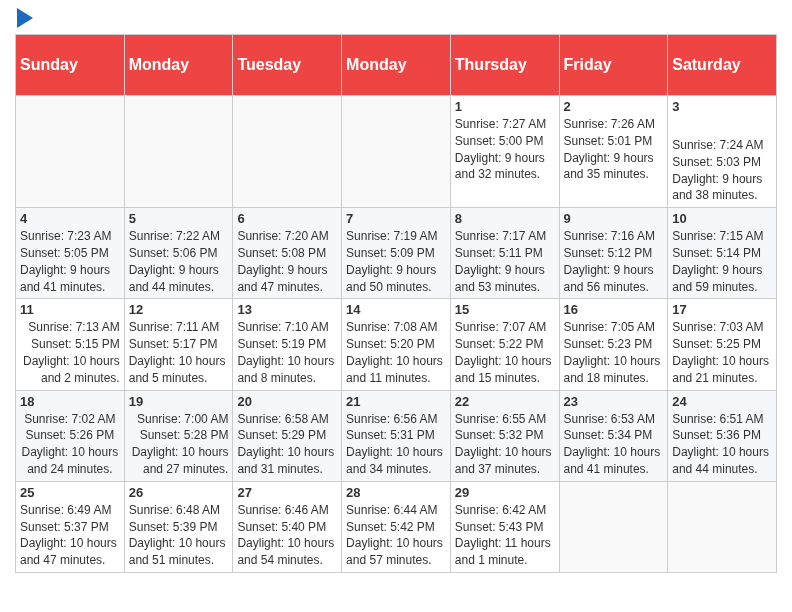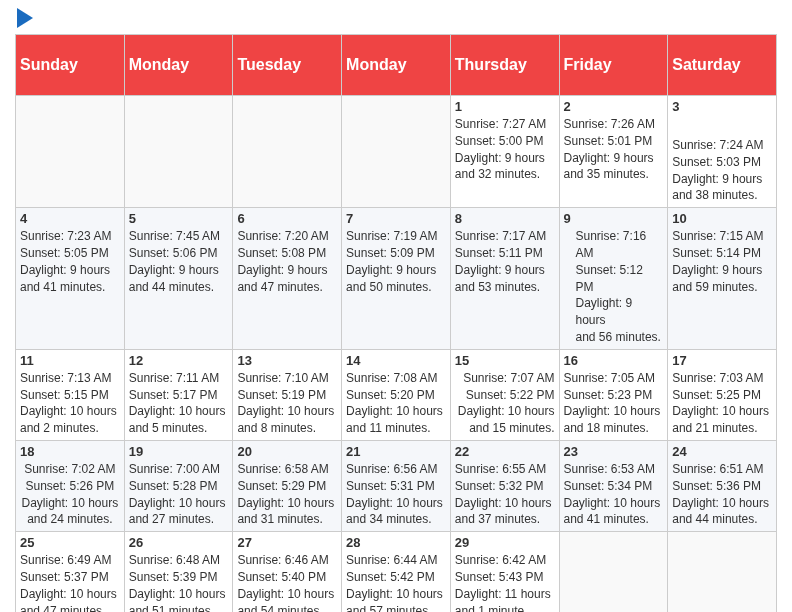--- a/index.html
+++ b/index.html
@@ -159,21 +159,21 @@
         <tr>
           <td>
             <span class="day-num">4</span>
             <div class="day-info" style="white-space: pre-line;">Sunrise: 7:23 AM
 Sunset: 5:05 PM
 Daylight: 9 hours
 and 41 minutes.</div>
           </td>
           <td>
             <span class="day-num">5</span>
-            <div class="day-info" style="white-space: pre-line;">Sunrise: 7:45 AM
+            <div class="day-info" style="white-space: pre-line;">Sunrise: 7:22 AM
 Sunset: 5:06 PM
 Daylight: 9 hours
 and 44 minutes.</div>
           </td>
           <td>
             <span class="day-num">6</span>
             <div class="day-info" style="white-space: pre-line;">Sunrise: 7:20 AM
 Sunset: 5:08 PM
 Daylight: 9 hours
 and 47 minutes.</div>
@@ -187,37 +187,37 @@
           </td>
           <td>
             <span class="day-num">8</span>
             <div class="day-info" style="white-space: pre-line;">Sunrise: 7:17 AM
 Sunset: 5:11 PM
 Daylight: 9 hours
 and 53 minutes.</div>
           </td>
           <td>
             <span class="day-num">9</span>
-            <div class="day-info" style="white-space: pre-line; margin-left: 12px;">Sunrise: 7:16 AM
+            <div class="day-info" style="white-space: pre-line;">Sunrise: 7:16 AM
 Sunset: 5:12 PM
 Daylight: 9 hours
 and 56 minutes.</div>
           </td>
           <td>
             <span class="day-num">10</span>
             <div class="day-info" style="white-space: pre-line;">Sunrise: 7:15 AM
 Sunset: 5:14 PM
 Daylight: 9 hours
 and 59 minutes.</div>
           </td>
         </tr>
         <tr>
           <td>
             <span class="day-num">11</span>
-            <div class="day-info" style="white-space: pre-line;">Sunrise: 7:13 AM
+            <div class="day-info" style="white-space: pre-line; text-align: right;">Sunrise: 7:13 AM
 Sunset: 5:15 PM
 Daylight: 10 hours
 and 2 minutes.</div>
           </td>
           <td>
             <span class="day-num">12</span>
             <div class="day-info" style="white-space: pre-line;">Sunrise: 7:11 AM
 Sunset: 5:17 PM
 Daylight: 10 hours
 and 5 minutes.</div>
@@ -231,21 +231,21 @@
           </td>
           <td>
             <span class="day-num">14</span>
             <div class="day-info" style="white-space: pre-line;">Sunrise: 7:08 AM
 Sunset: 5:20 PM
 Daylight: 10 hours
 and 11 minutes.</div>
           </td>
           <td>
             <span class="day-num">15</span>
-            <div class="day-info" style="white-space: pre-line; text-align: right;">Sunrise: 7:07 AM
+            <div class="day-info" style="white-space: pre-line;">Sunrise: 7:07 AM
 Sunset: 5:22 PM
 Daylight: 10 hours
 and 15 minutes.</div>
           </td>
           <td>
             <span class="day-num">16</span>
             <div class="day-info" style="white-space: pre-line;">Sunrise: 7:05 AM
 Sunset: 5:23 PM
 Daylight: 10 hours
 and 18 minutes.</div>
@@ -261,21 +261,21 @@
         <tr>
           <td>
             <span class="day-num">18</span>
             <div class="day-info" style="white-space: pre-line; text-align: center;">Sunrise: 7:02 AM
 Sunset: 5:26 PM
 Daylight: 10 hours
 and 24 minutes.</div>
           </td>
           <td>
             <span class="day-num">19</span>
-            <div class="day-info" style="white-space: pre-line;">Sunrise: 7:00 AM
+            <div class="day-info" style="white-space: pre-line; text-align: right;">Sunrise: 7:00 AM
 Sunset: 5:28 PM
 Daylight: 10 hours
 and 27 minutes.</div>
           </td>
           <td>
             <span class="day-num">20</span>
             <div class="day-info" style="white-space: pre-line;">Sunrise: 6:58 AM
 Sunset: 5:29 PM
 Daylight: 10 hours
 and 31 minutes.</div>

